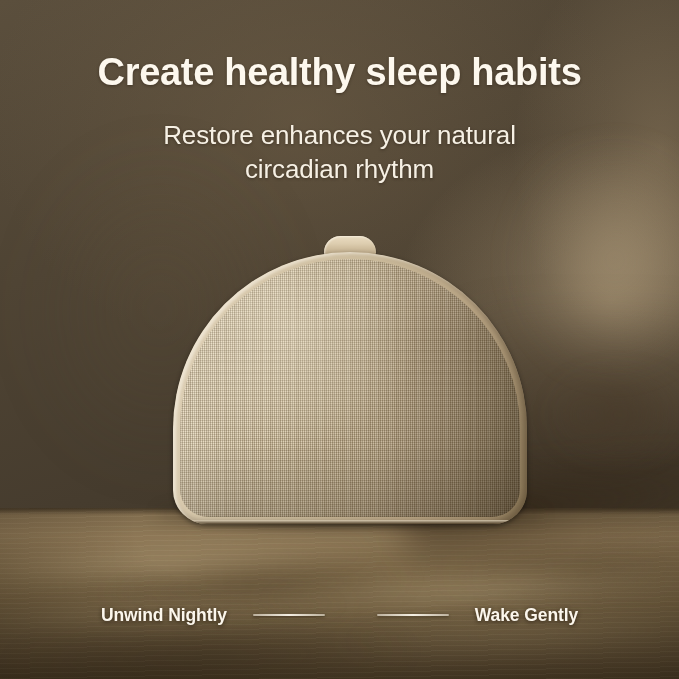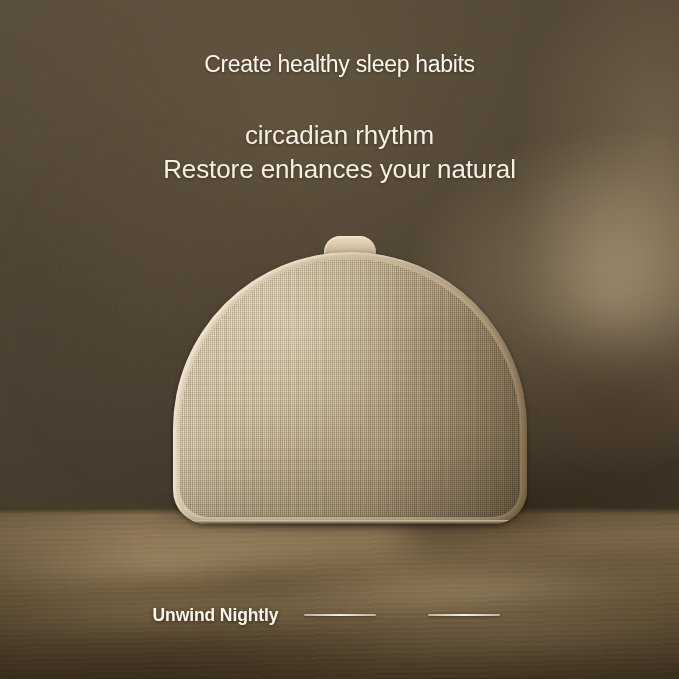--- a/index.html
+++ b/index.html
@@ -213,22 +213,22 @@
     box-shadow: 0 1px 2px rgba(0,0,0,0.35), inset 1px 1px 2px rgba(255,250,238,0.6);
   }
 
   
   .headline {
     position: absolute;
     left: 0; top: 51px;
     width: 679px;
     text-align: center;
     color: #fdf8ee;
-    font-size: 23px;
-    font-weight: 400;
+    font-size: 38px;
+    font-weight: 700;
     letter-spacing: -0.3px;
     line-height: 1.15;
     text-shadow: 0 1px 3px rgba(30,20,10,0.45);
   }
   .subhead {
     position: absolute;
     left: 0; top: 118px;
     width: 679px;
     text-align: center;
     color: #f6f0e4;
@@ -300,23 +300,24 @@
         <div class="fabric-shade"></div>
       </div>
       <div class="rim-left"></div>
       <div class="device-base-line"></div>
     </div>
   </div>
 
   <div class="headline">Create healthy sleep habits</div>
 
   <div class="subhead">
+    <div>Restore enhances your natural</div>
     <div>circadian rhythm</div>
-    <div>Restore enhances your natural</div>
   </div>
 
   <div class="caption-strip">
     <span class="caption-item">Unwind Nightly</span>
     <span class="caption-divider"></span>
     <span class="caption-divider"></span>
+    <span class="caption-item">Wake Gently</span>
   </div>
 
 </div>
 
 </body></html>

